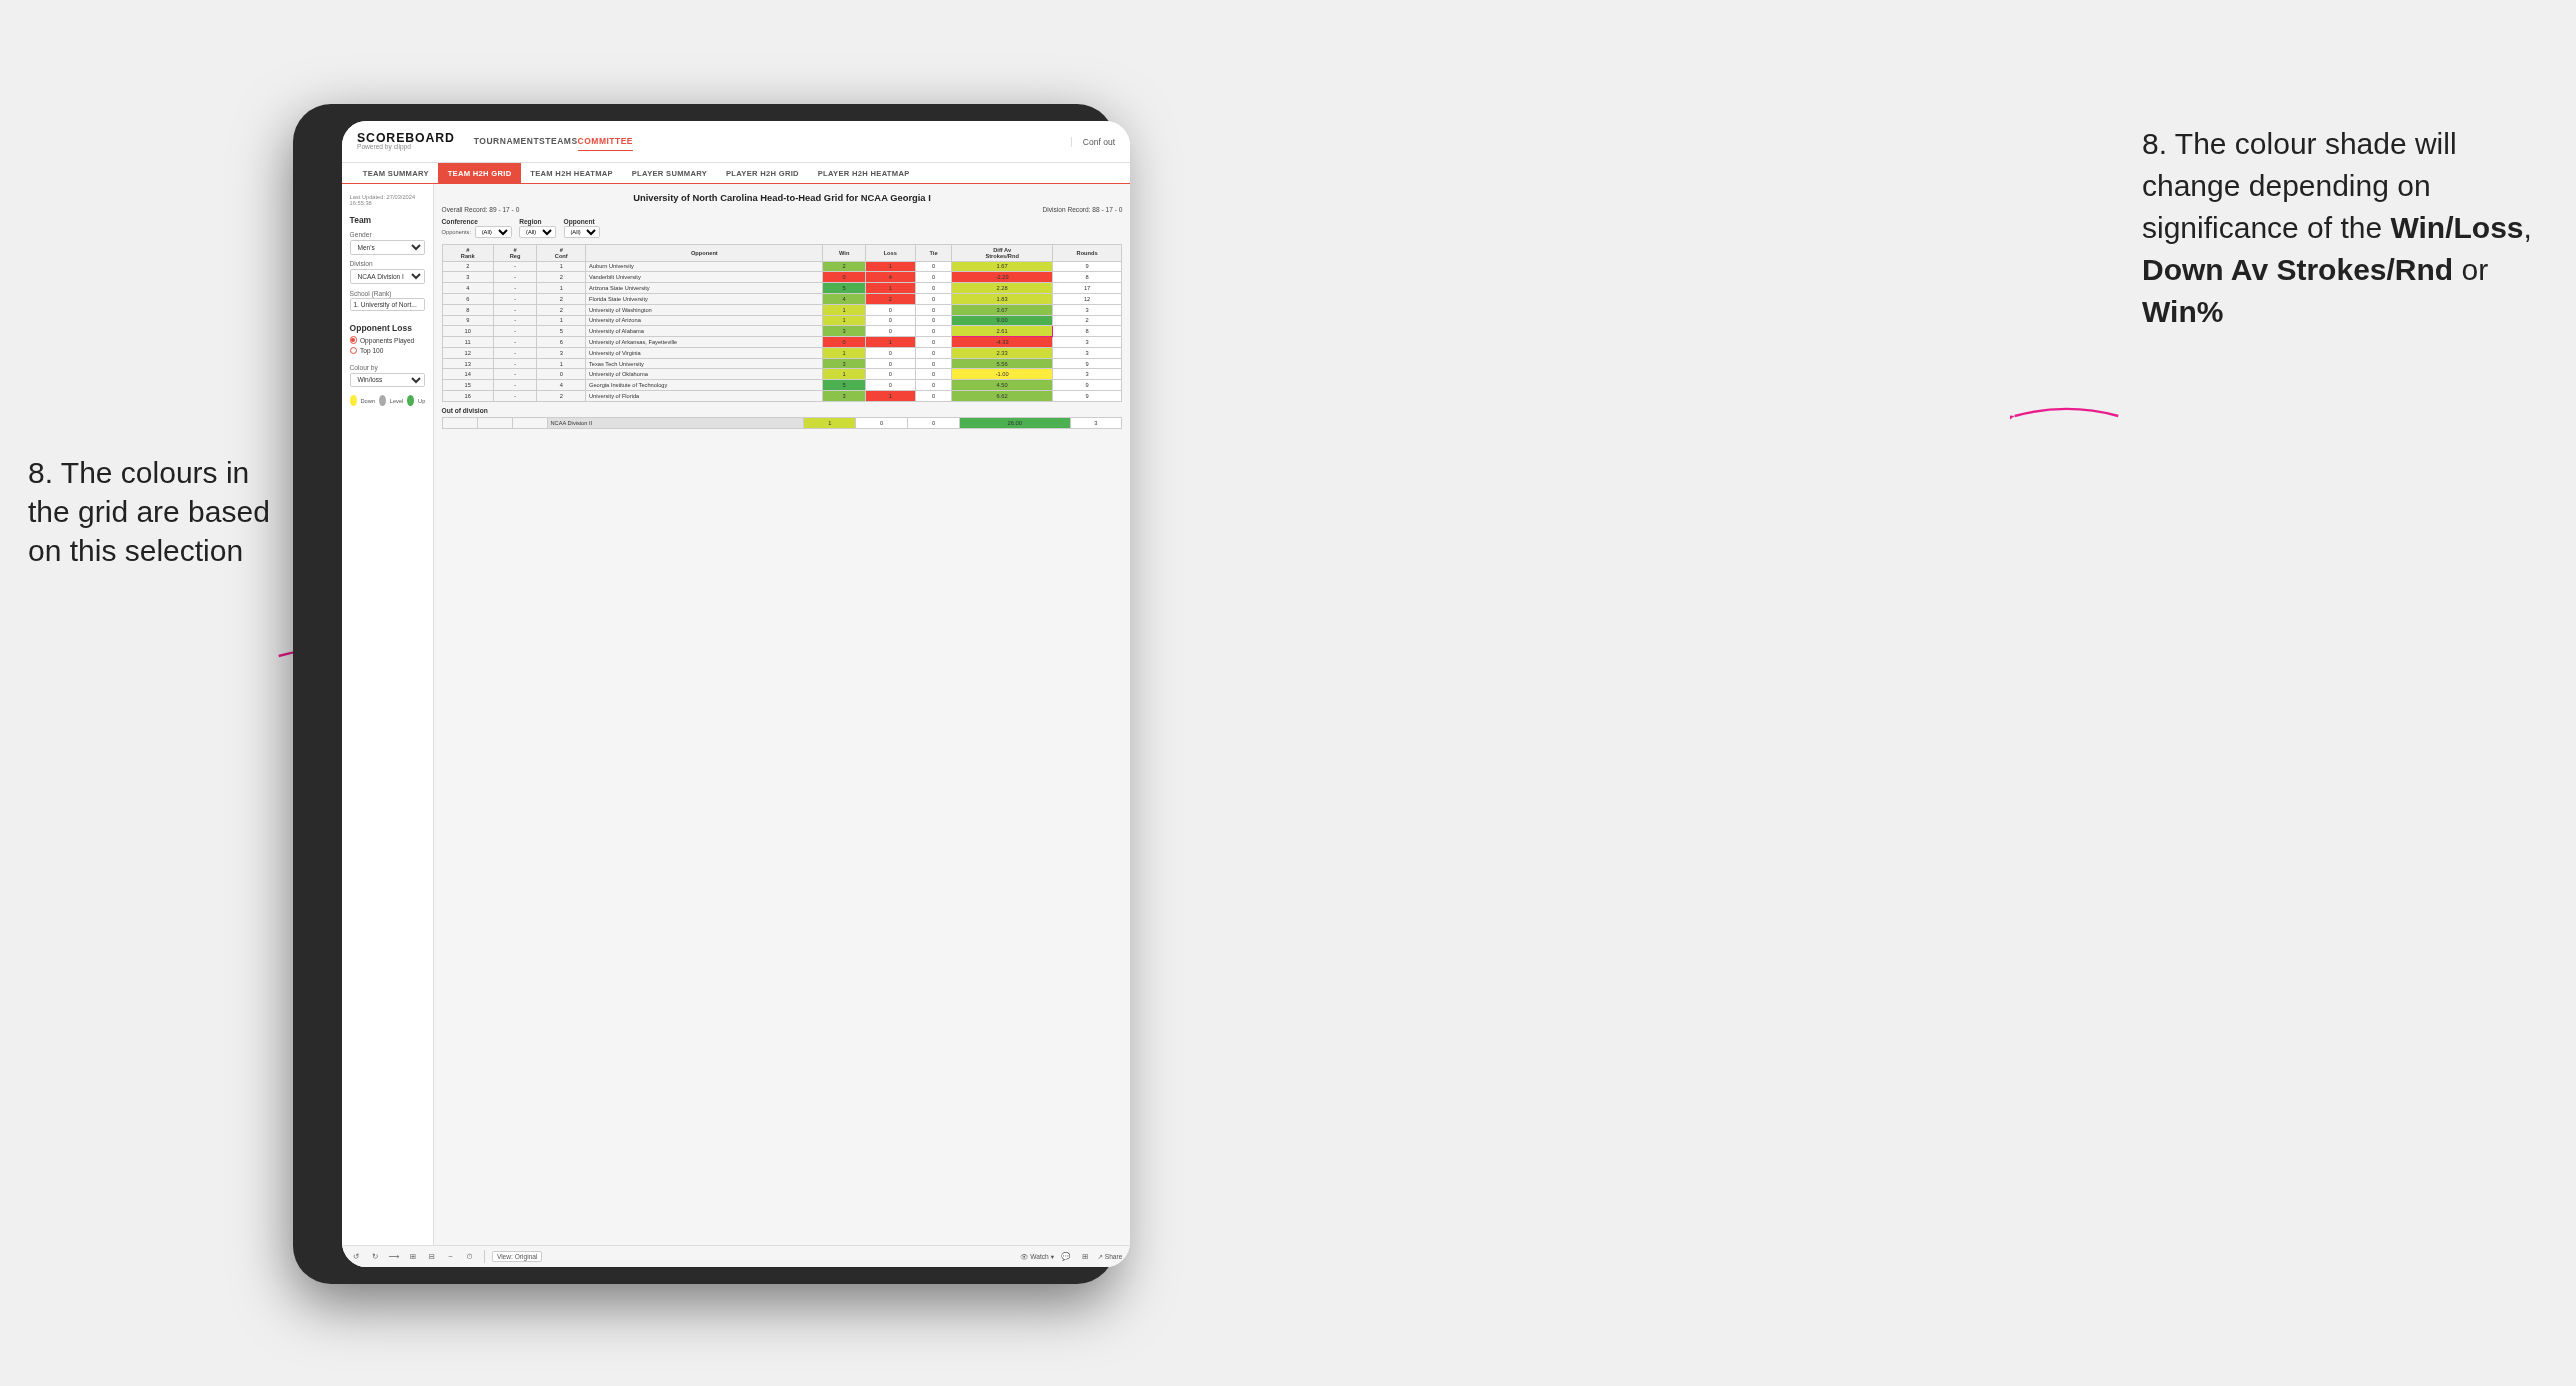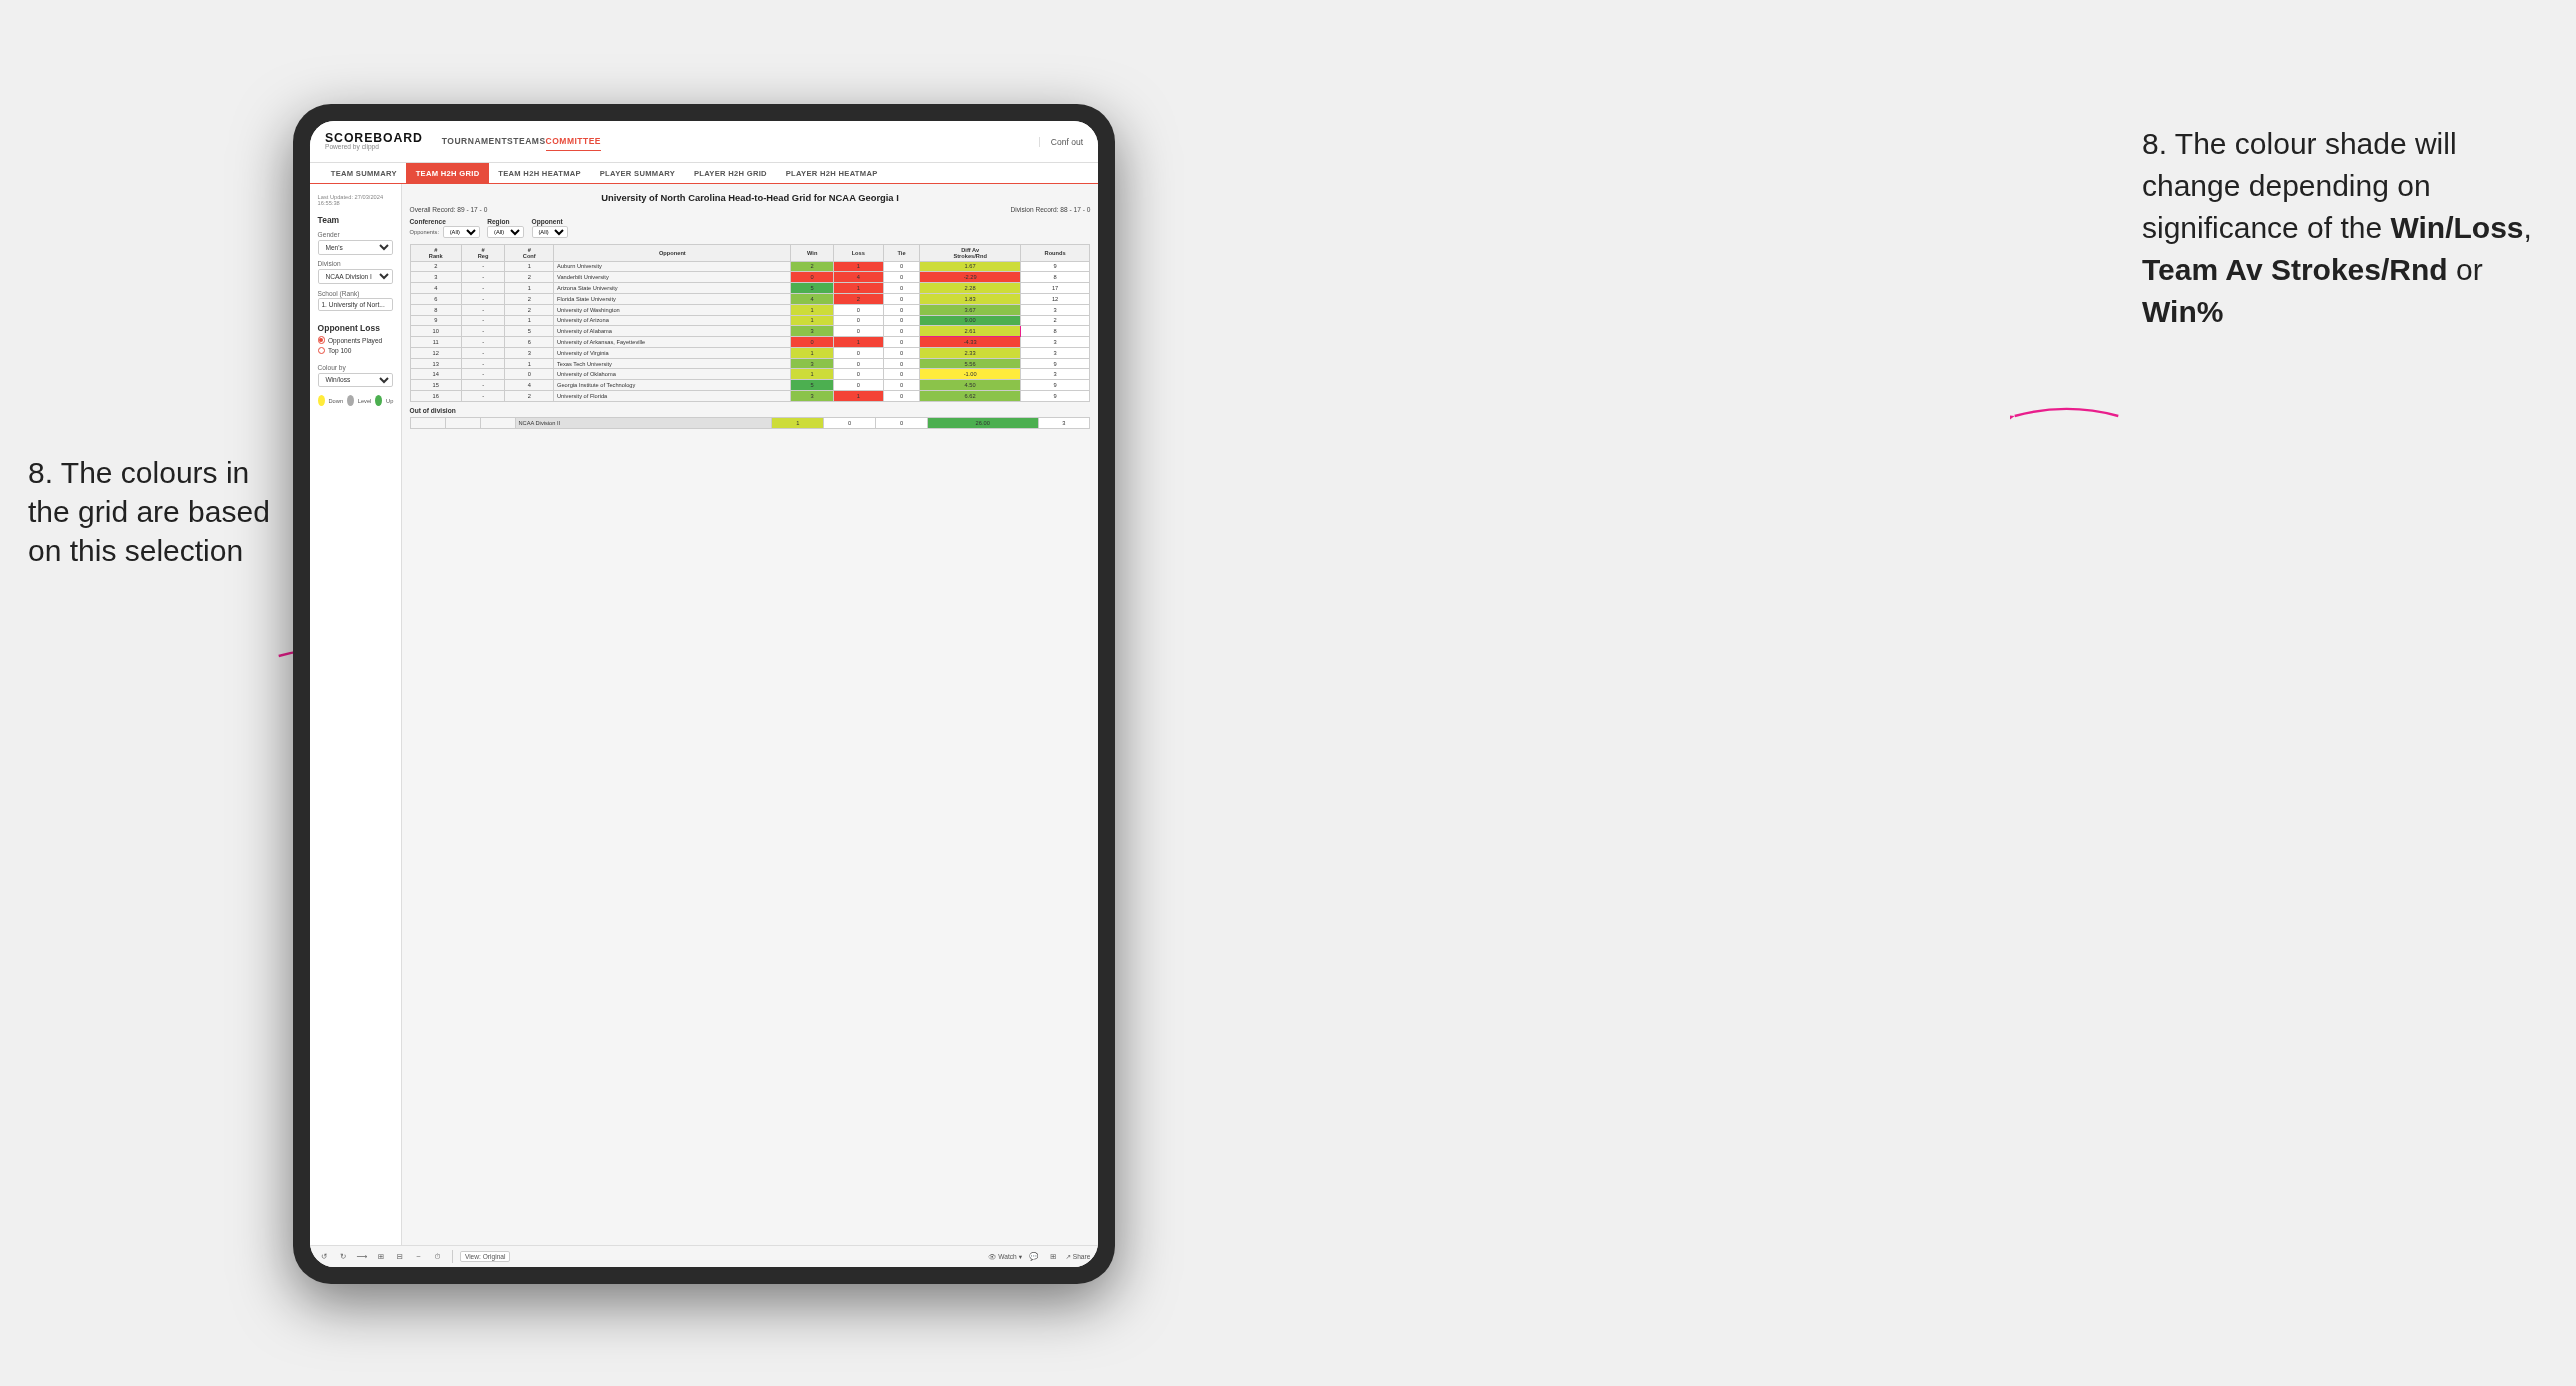--- a/index.html
+++ b/index.html
@@ -25,20 +25,21 @@
       padding: 17px;
     }
     .tablet-screen {
       width: 100%;
       height: 100%;
       background: #fff;
       border-radius: 24.6px;
       overflow: hidden;
       display: flex;
       flex-direction: column;
+      margin-left: 32px;
     }
 
     
     .app-header {
       background: #fff;
       border-bottom: 0.9px solid #ddd;
       padding: 7.6px 15px;
       display: flex;
       align-items: center;
       gap: 19px;
@@ -398,21 +399,21 @@
       top: 397px;
     }
   </style>
 </head>
 <body>
 
 <div class="annotation annotation-left">
   <span>8. The colours in the grid are based on this selection</span>
 </div>
 
-<div class="annotation annotation-right"><span>8. The colour shade will change depending on significance of the </span><b>Win/Loss</b><span>, </span><b>Team Av Strokes/Rnd</b><span> or </span><b>Win%</b></div>
+<div class="annotation annotation-right"><span>8. The colour shade will change depending on significance of the </span><b>Win/Loss</b><span>, </span><b>Down Av Strokes/Rnd</b><span> or </span><b>Win%</b></div>
 
 <div class="arrow-left">
   <svg width="113" height="38" viewBox="0 0 120 40">
     <defs>
       <marker id="arrowhead-left" markerWidth="8" markerHeight="6" refX="8" refY="3" orient="auto">
         <polygon points="0 0, 8 3, 0 6" fill="#e91e8c"></polygon>
       </marker>
     </defs>
     <path d="M5,20 Q60,5 115,20" stroke="#e91e8c" stroke-width="2.5" fill="none" marker-end="url(#arrowhead-left)"></path>
   </svg>

